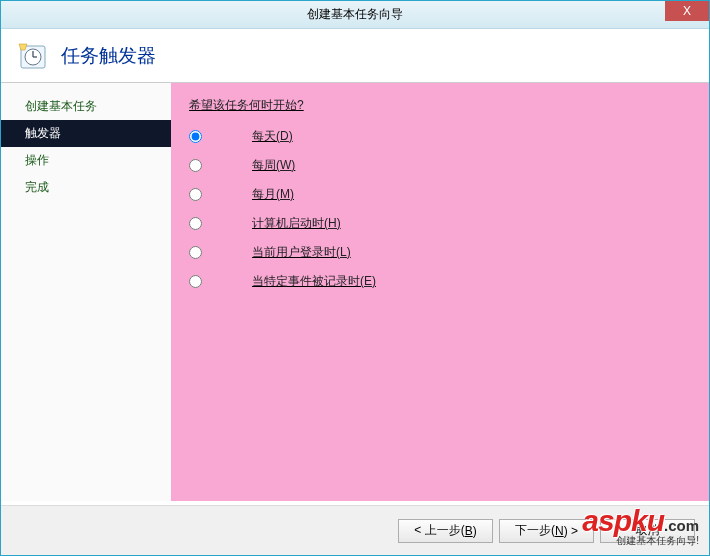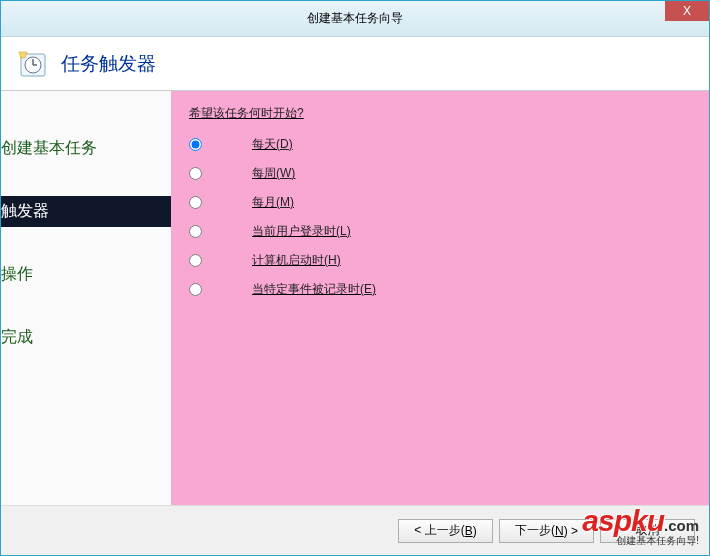--- a/index.html
+++ b/index.html
@@ -1,26 +1,26 @@
 <!DOCTYPE html>
 <html><head>
   <meta charset="utf-8">
   <style>
     * { box-sizing: border-box; margin: 0; padding: 0; font-family: "Microsoft YaHei", SimSun, sans-serif; font-size: 12px; }
     body { width: 710px; height: 556px; background: #fff; border: 1px solid #2aa4c8; overflow: hidden; position: relative; }
-    .titlebar { height: 36px; background: linear-gradient(#e8f4f9, #d4e9f2); display: flex; align-items: center; justify-content: center; position: relative; border-bottom: 1px solid #bcd8e6; }
+    .titlebar { height: 28px; background: linear-gradient(#e8f4f9, #d4e9f2); display: flex; align-items: center; justify-content: center; position: relative; border-bottom: 1px solid #bcd8e6; }
     .titlebar-text { font-size: 12px; color: #000; }
     .close-btn { position: absolute; right: 0; top: 0; width: 44px; height: 20px; background: #c75050; color: #fff; display: flex; align-items: center; justify-content: center; font-size: 12px; cursor: pointer; font-family: Arial, sans-serif; }
     .header { height: 54px; display: flex; align-items: center; padding: 8px 16px; border-bottom: 1px solid #ccc; background: #fff; }
     .header-icon { width: 32px; height: 32px; position: relative; margin-right: 12px; }
     .header-icon svg { width: 100%; height: 100%; }
     .header-title { font-size: 19px; color: #003399; }
     .content { display: flex; height: 418px; background: #fafafa; }
     .sidebar { width: 170px; background: #fafafa; padding-top: 10px; }
-    .sidebar-item { padding: 5px 0; color: #1a5a1a; cursor: pointer; font-size: 16px; margin-top: 32px; }
+    .sidebar-item { padding: 5px 24px; color: #1a5a1a; cursor: pointer; font-size: 12px; }
     .sidebar-item.active { background: #0f172a; color: #fff; }
     .main { flex: 1; padding: 14px 18px; background: #f9a8d4; text-decoration: underline; }
     .prompt { color: #222; margin-bottom: 14px; }
     .radio-list { display: flex; flex-direction: column; gap: 0; }
     .radio-row { display: flex; align-items: center; margin-bottom: 12px; }
     .radio-row input[type=radio] { margin-right: 10px; width: 13px; height: 13px; }
     .radio-row label { color: #222; font-size: 12px; margin-left: 40px; }
     .footer { height: 50px; display: flex; align-items: center; justify-content: flex-end; padding: 0 14px; gap: 6px; border-top: 1px solid #ddd; background: #f0f0f0; position: absolute; bottom: 0; left: 0; right: 0; }
     .btn { min-width: 95px; height: 24px; background: linear-gradient(#fdfdfd, #e8e8e8); border: 1px solid #adadad; padding: 0 10px; font-size: 12px; cursor: pointer; display: inline-flex; align-items: center; justify-content: center; }
     .u { text-decoration: underline; }
@@ -69,25 +69,25 @@
       <div class="radio-row">
         <input type="radio" name="trig" style="">
         <label>每周(<span class="u">W</span>)</label>
       </div>
       <div class="radio-row">
         <input type="radio" name="trig" style="">
         <label>每月(<span class="u">M</span>)</label>
       </div>
       <div class="radio-row">
         <input type="radio" name="trig" style="">
-        <label>当前用户登录时(<span class="u">L</span>)</label>
+        <label>计算机启动时(<span class="u">H</span>)</label>
       </div>
       <div class="radio-row">
         <input type="radio" name="trig" style="">
-        <label>计算机启动时(<span class="u">H</span>)</label>
+        <label>当前用户登录时(<span class="u">L</span>)</label>
       </div>
       <div class="radio-row">
         <input type="radio" name="trig" style="">
         <label>当特定事件被记录时(<span class="u">E</span>)</label>
       </div>
     </div>
   </div>
 </div>
 
 <div class="footer">

